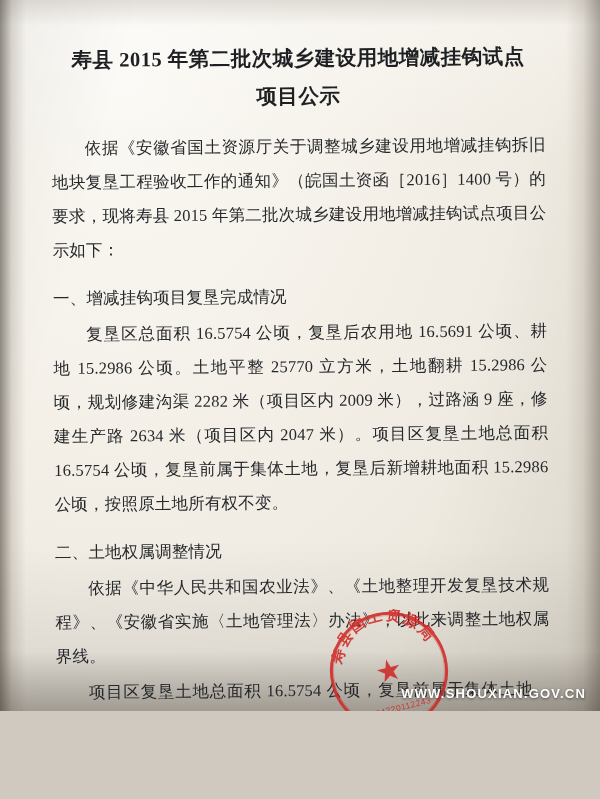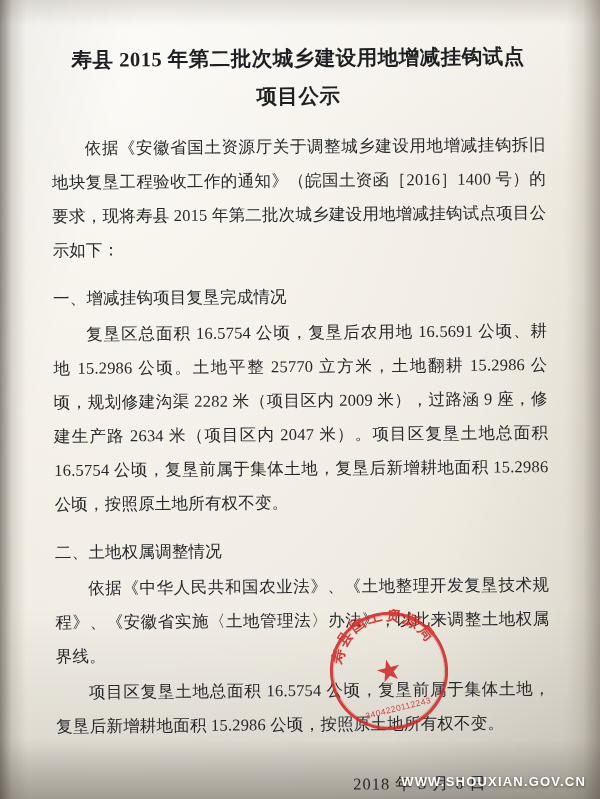--- a/index.html
+++ b/index.html
@@ -11,21 +11,21 @@
     height: 799px;
     overflow: hidden;
     background: #cfc9c0;
     font-family: "Liberation Serif", "DejaVu Serif", serif;
   }
 
   
   #page {
     position: relative;
     width: 600px;
-    height: 799px;
+    height: 711px;
     background:
       radial-gradient(ellipse at 20% 10%, #fbf9f4 0%, #f3efe7 45%, #e8e2d6 100%);
     overflow: hidden;
   }
   
   #page::before {
     content: "";
     position: absolute;
     inset: 0;
     background:

